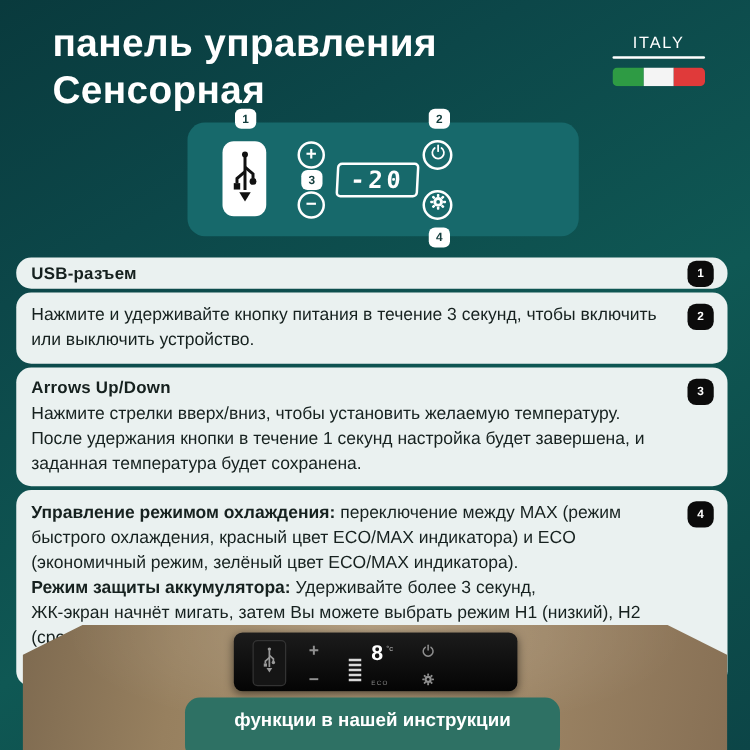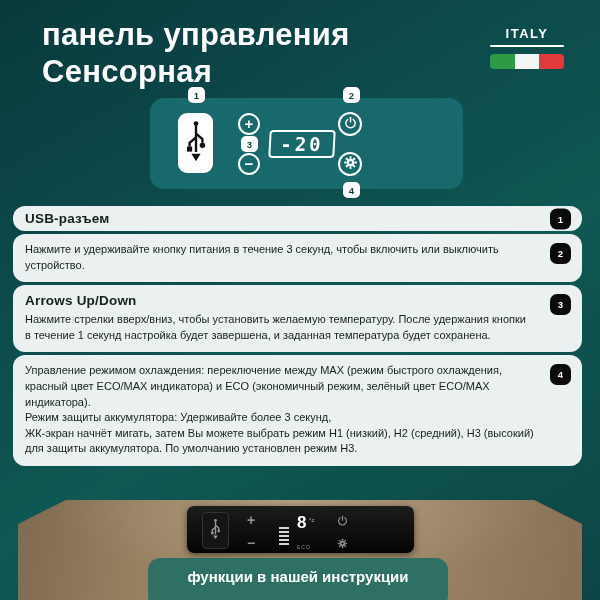--- a/index.html
+++ b/index.html
@@ -3,21 +3,21 @@
 <meta charset="utf-8">
 <style>
   html,body{margin:0;padding:0;}
   body{width:600px;height:600px;overflow:hidden;font-family:"Liberation Sans",sans-serif;}
   .stage{position:relative;width:600px;height:600px;overflow:hidden;
          background:linear-gradient(150deg,#093a3d 0%,#0c4749 26%,#0f5854 58%,#0d4d4b 82%,#0c4547 100%);}
   
   .title{position:absolute;left:42px;top:16px;color:#fff;font-size:31px;font-weight:bold;
          line-height:37px;letter-spacing:.3px;}
   .italy{position:absolute;left:490px;top:26px;width:74px;text-align:center;}
-  .italy .lbl{color:#fff;font-size:13px;font-weight:bold;letter-spacing:1.5px;}
+  .italy .lbl{color:#fff;font-size:13px;font-weight:normal;letter-spacing:1.5px;}
   .italy .rule{height:2px;background:#fff;margin-top:4px;border-radius:1px;}
   .flag{margin-top:7px;height:15px;border-radius:4px;overflow:hidden;display:flex;}
   .flag div{flex:1;}
   
   .panel{position:absolute;left:150px;top:98px;width:313px;height:91px;background:#17696b;border-radius:14px;}
   .co{position:absolute;width:17px;height:16px;background:#fff;border-radius:5px;color:#123c3c;
       font-size:9.5px;font-weight:bold;display:flex;align-items:center;justify-content:center;z-index:3;}
   .usb-card{position:absolute;left:178px;top:113px;width:35px;height:60px;background:#fff;border-radius:9px;
             display:flex;align-items:center;justify-content:center;z-index:2;}
   .ringbtn{position:absolute;border:2px solid #fff;border-radius:50%;display:flex;align-items:center;
@@ -30,22 +30,22 @@
            display:flex;align-items:center;justify-content:center;color:#fff;z-index:2;box-sizing:border-box;
            font-family:"DejaVu Sans Mono",monospace;font-size:19px;font-weight:bold;letter-spacing:3px;
            transform:skewX(-3deg);}
   
   .cards{position:absolute;left:13px;top:206px;width:569px;}
   .card{position:relative;background:#eaf1f0;border-radius:12px;margin-bottom:3px;
         padding:8px 48px 9px 12px;color:#16211f;}
   .card.compact{padding:5px 48px 5px 12px;}
   .card h3{margin:0 0 4px 0;font-size:13.5px;letter-spacing:.2px;}
   .card.compact h3{margin:0;}
-  .card p{margin:0;font-size:11px;line-height:1.42;}
-  .card p b{font-weight:normal;text-align:right;}
+  .card p{margin:0;font-size:14px;line-height:1.42;}
+  .card p b{font-weight:bold;text-align:right;}
   .num{position:absolute;right:11px;top:9px;width:21px;height:21px;background:#0b0b0b;border-radius:7px;
        color:#fff;font-size:9.5px;font-weight:bold;display:flex;align-items:center;justify-content:center;}
   .card.compact .num{top:50%;transform:translateY(-50%);}
   
   .photo{position:absolute;left:0;top:500px;width:600px;height:100px;}
   .cooler{position:absolute;left:18px;top:0;width:564px;height:100px;
           clip-path:polygon(8.5% 0,91.5% 0,100% 24%,100% 100%,0 100%,0 24%);
           background:linear-gradient(100deg,#7e6a50 0%,#97805f 22%,#a58d6a 48%,#9b8363 72%,#877055 100%);}
   .cooler:after{content:"";position:absolute;inset:0;
           background:radial-gradient(ellipse at 50% 8%,rgba(255,255,255,.16),transparent 62%);}

